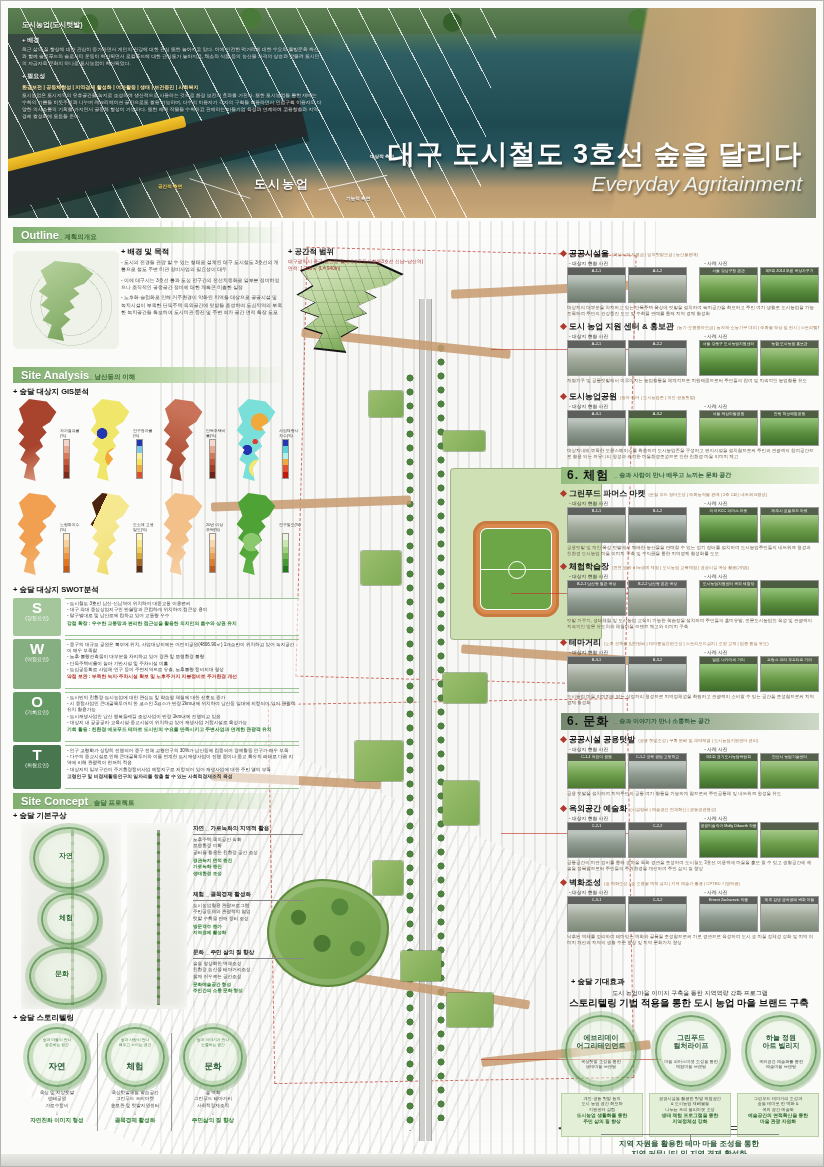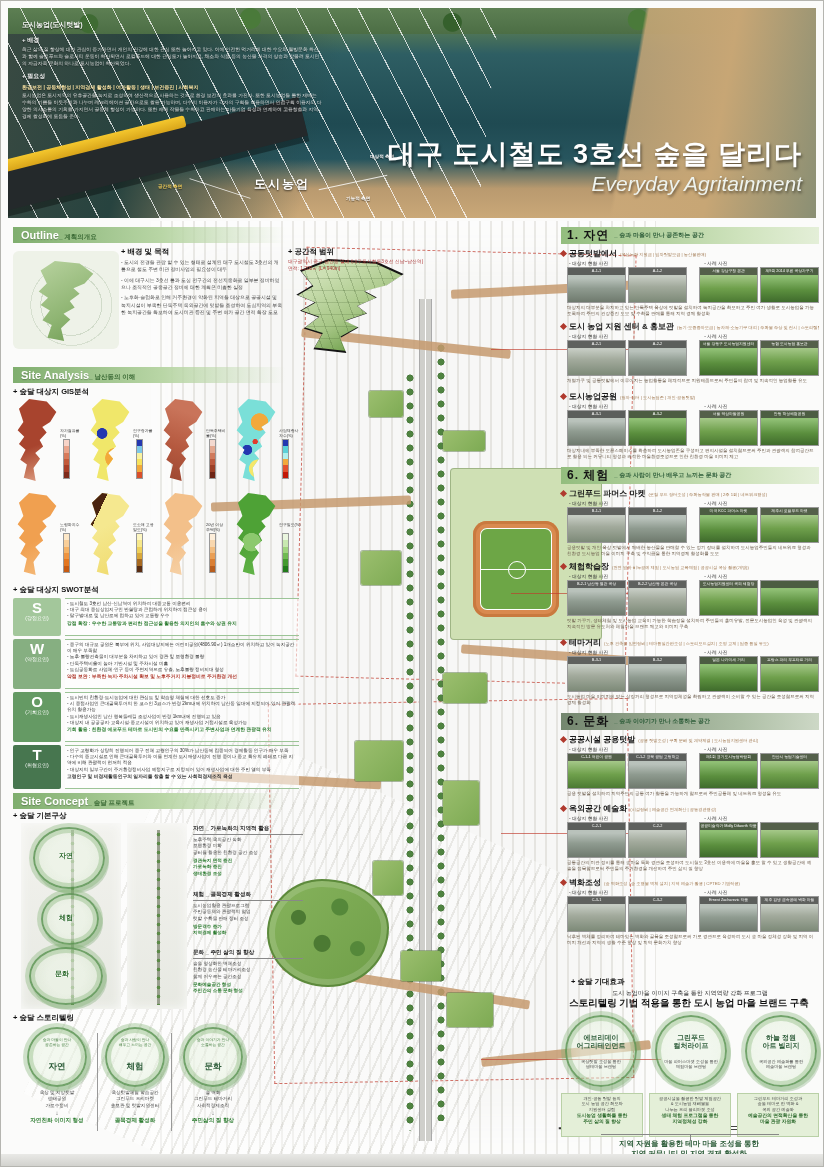--- a/index.html
+++ b/index.html
@@ -477,29 +477,25 @@
 소통하는 공간</div>
       <div class="story-name">문화</div>
     </div>
     <div class="story-items pre">숲 벽화
 그린푸드 테마거리
 사회적경제조직</div>
     <div class="story-arrow">↓</div>
     <div class="story-res">주민삶의 질 향상</div>
   </div>
 
-  <div class="prog-bar" style="top:226px">
-    <span class="big">1. 자연</span>
-    <span class="tag">_ 숲과 마을이 만나 공존하는 공간</span>
-  </div>
 
   <div class="item" style="top:247px">
     <div class="item-head">
         <span class="diamond"></span>
-      <span class="item-title">공동텃밭에서</span>
+      <span class="item-title">공공시설을</span>
       <span class="item-tags">(옥상녹화 지원금 | 임차텃밭보급 | 농산물판매)</span>
       </div>
     <div class="ph-labels">
         <span>- 대상지 현황 사진</span>
         <span class="r">- 사례 사진</span>
       </div>
     <div class="ph-row">
       <div class="ph s1">
           <div class="lab">A-1-1</div>
         </div>

